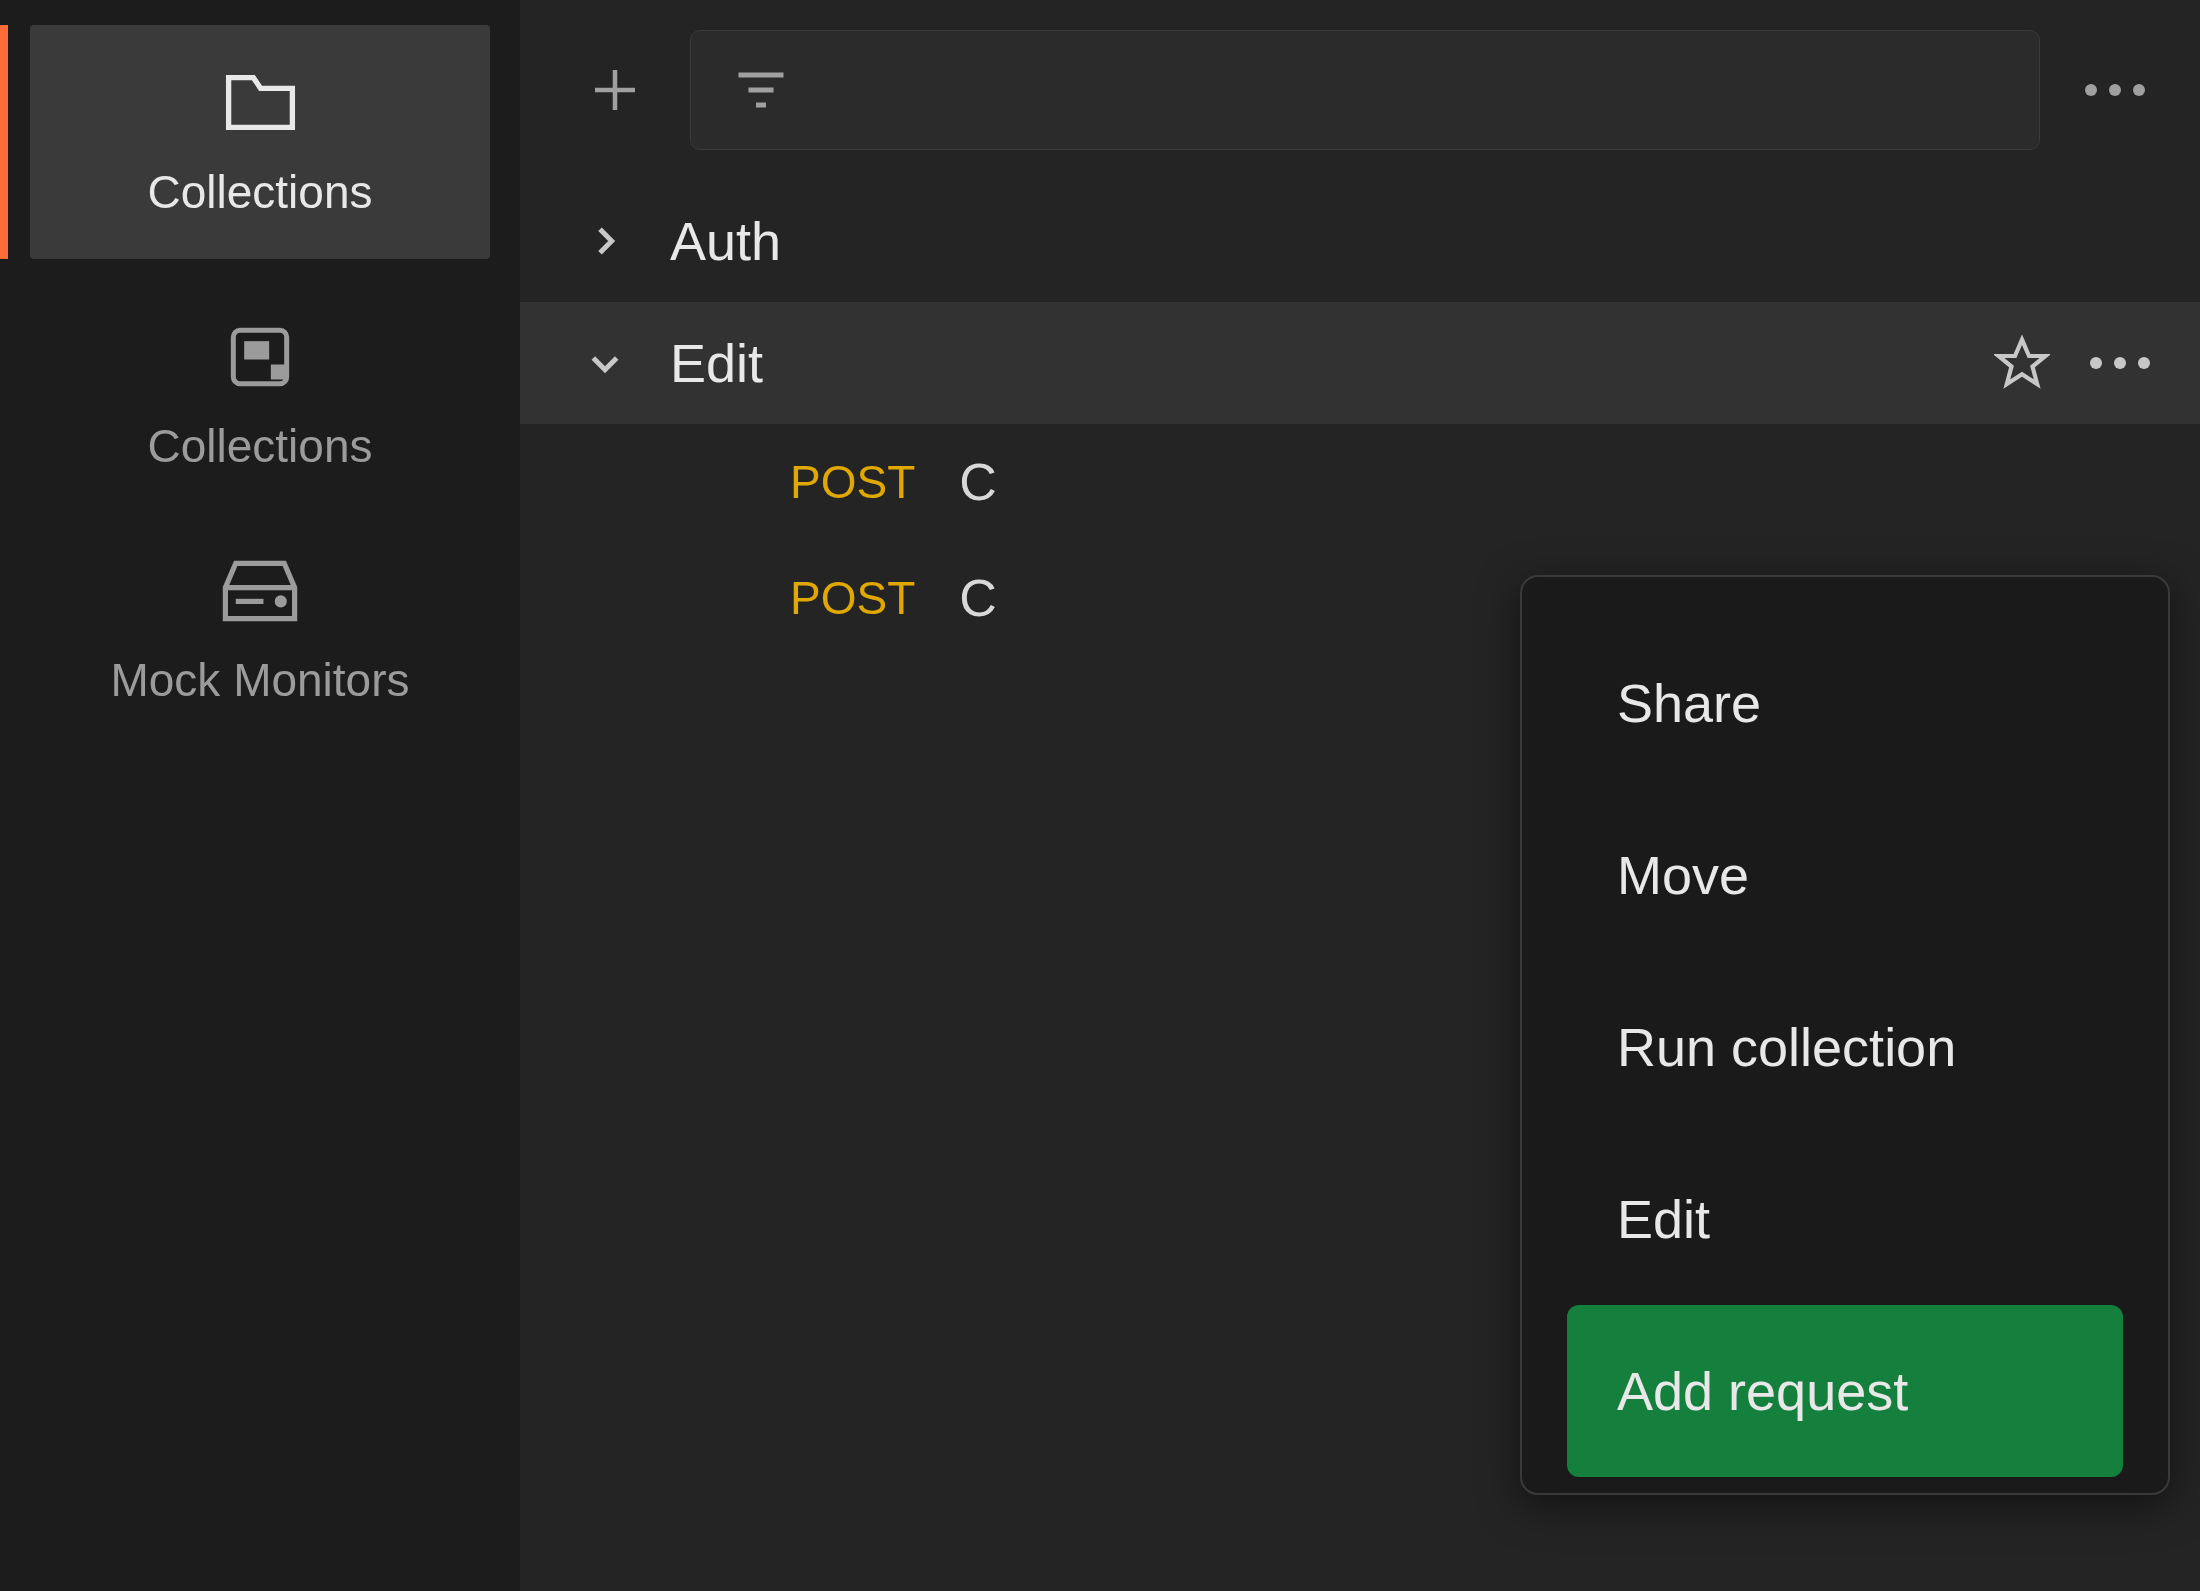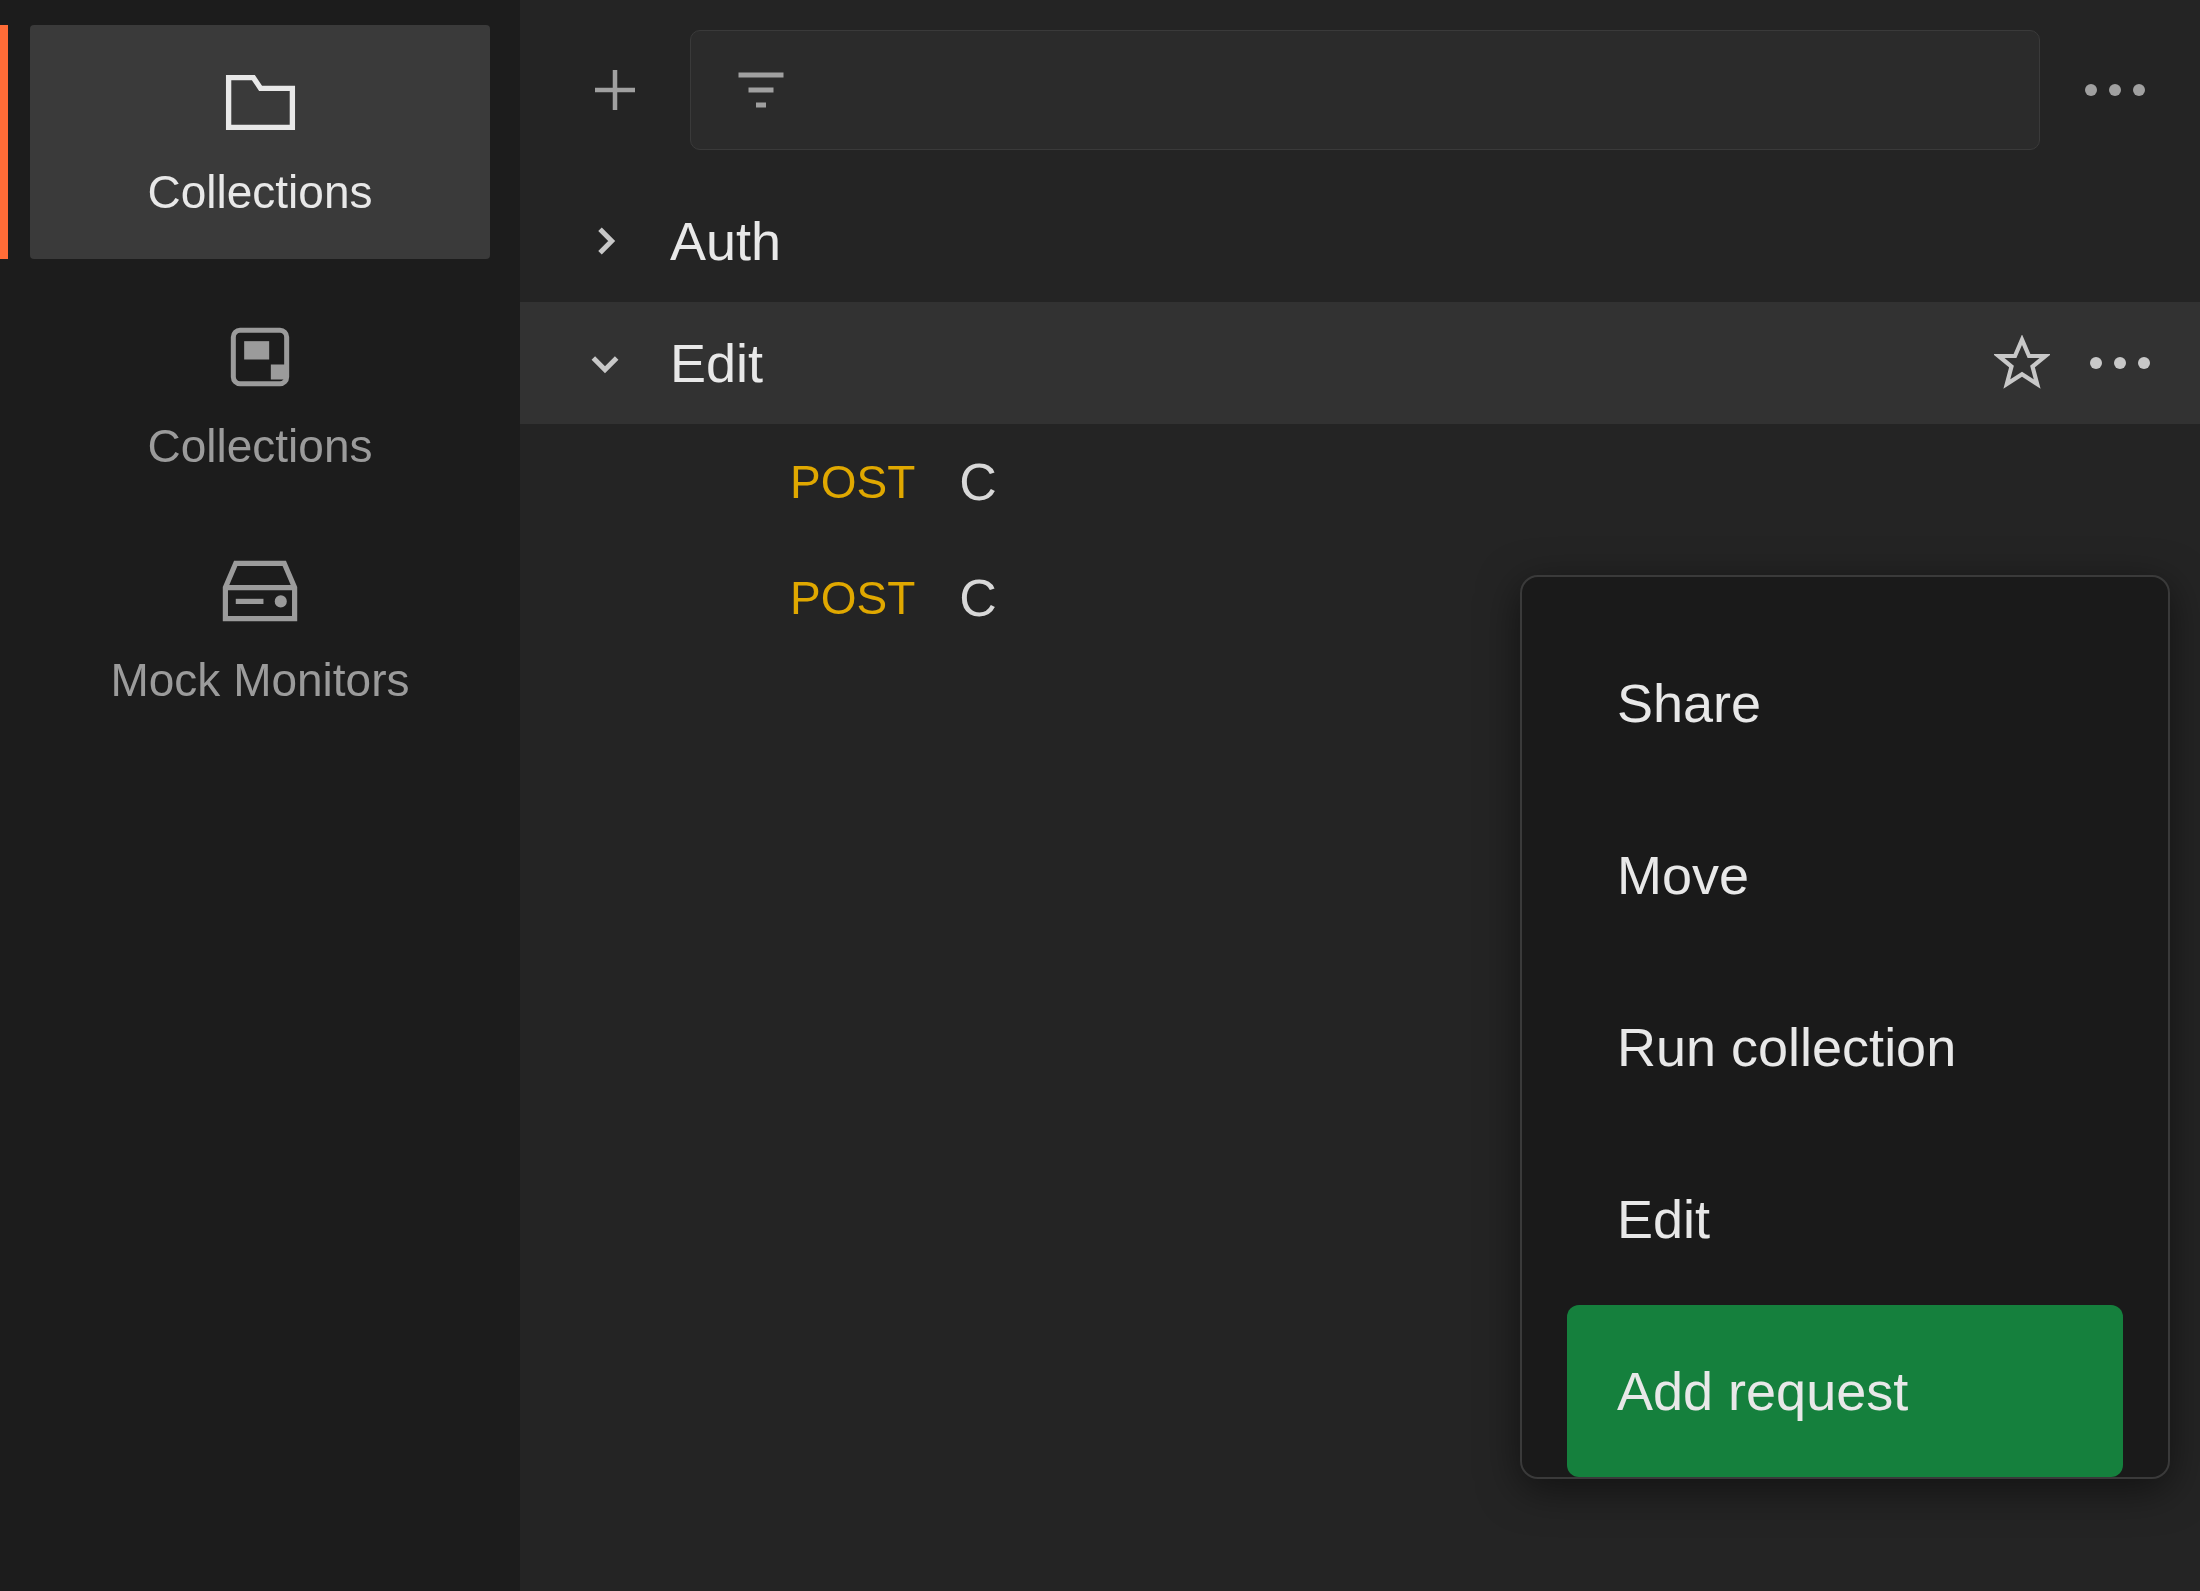--- a/index.html
+++ b/index.html
@@ -177,21 +177,21 @@
 
   
   .context-menu {
     position: absolute;
     top: 575px;
     left: 1000px;
     right: 30px;
     background: #1a1a1a;
     border: 2px solid #3a3a3a;
     border-radius: 18px;
-    padding: 40px 45px 0 45px;
+    padding: 40px 45px 16px 45px;
     display: flex;
     flex-direction: column;
     box-shadow: 0 10px 40px rgba(0,0,0,0.5);
   }
 
   .menu-item {
     padding: 55px 50px;
     color: #e8e8e8;
     font-size: 54px;
     cursor: pointer;

